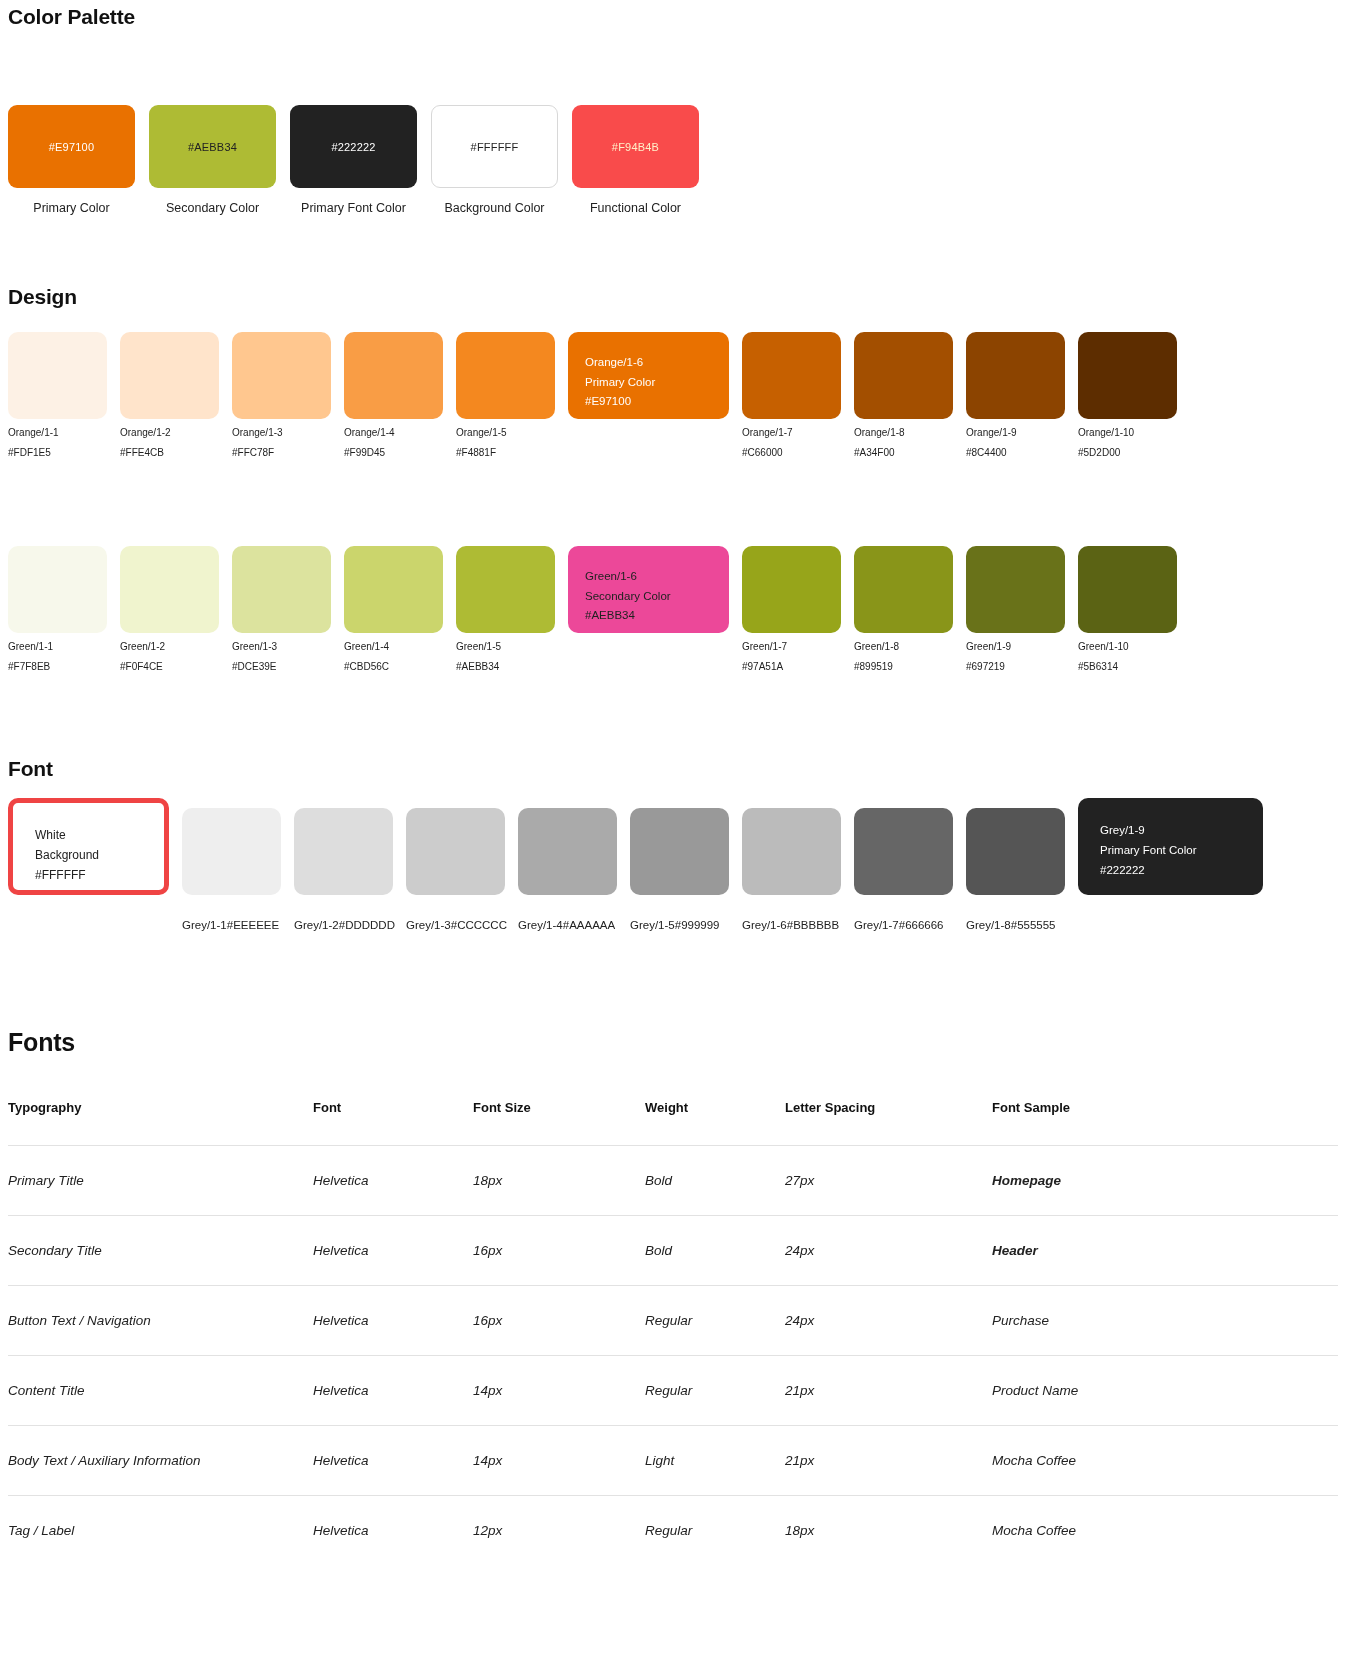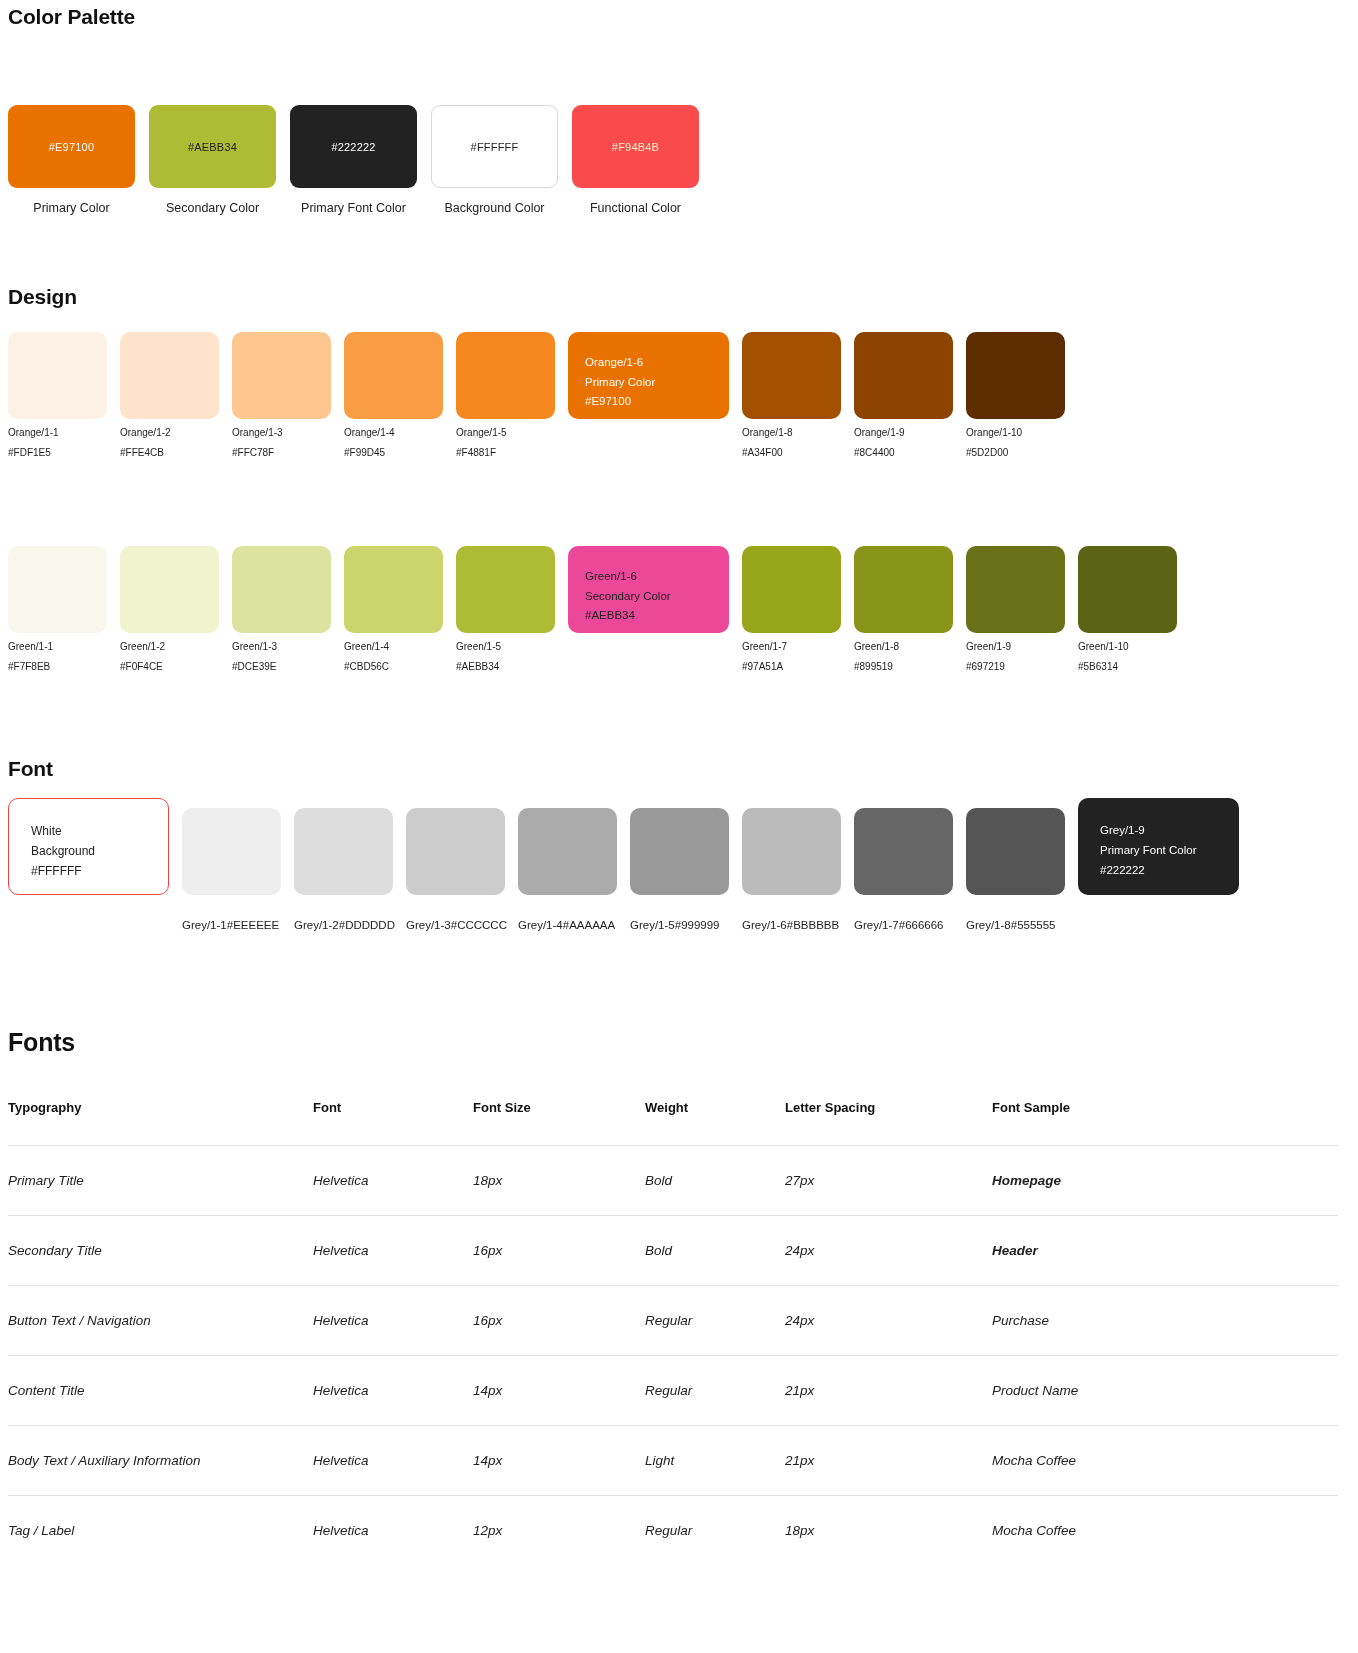--- a/index.html
+++ b/index.html
@@ -93,35 +93,35 @@
     color: #222222;
     white-space: nowrap;
   }
   .ramp-meta .code { display: block; }
   .ramp-meta.empty { visibility: hidden; }
 
   
   .grey-card {
     width: 161px;
     height: 97px;
-    border: 1px solid #ef4444;
+    border: 5px solid #ef4444;
     border-radius: 10px;
     padding: 22px 0 0 22px;
     font-size: 12px;
     line-height: 20px;
     color: #222222;
   }
   .grey-swatch {
     width: 99px;
     height: 87px;
     border-radius: 10px;
     margin-top: 10px;
   }
   .grey-swatch.dark {
-    width: 161px;
+    width: 185px;
     padding: 22px 0 0 22px;
     color: #FFFFFF;
     font-size: 11.5px;
     line-height: 20px;
     margin-top: 0;
     height: 97px;
   }
   .grey-cell { width: 99px; }
   .grey-cell.wide { width: 161px; }
   .grey-meta {
@@ -244,20 +244,27 @@
       </div>
       <div class="ramp-cell wide">
         <div class="ramp-swatch wide labelled" style="background: rgb(233, 113, 0);">
           <div>Orange/1-6</div>
           <div>Primary Color</div>
           <div>#E97100</div>
         </div>
         <div class="ramp-meta empty">
           <span class="code">Orange/1-6</span>
           <span class="code">#E97100</span>
+        </div>
+      </div>
+      <div class="ramp-cell">
+        <div class="ramp-swatch" style="background: rgb(198, 96, 0);"></div>
+        <div class="ramp-meta">
+          <span class="code">Orange/1-7</span>
+          <span class="code">#C66000</span>
         </div>
       </div>
       <div class="ramp-cell">
         <div class="ramp-swatch" style="background: rgb(163, 79, 0);"></div>
         <div class="ramp-meta">
           <span class="code">Orange/1-8</span>
           <span class="code">#A34F00</span>
         </div>
       </div>
       <div class="ramp-cell">

